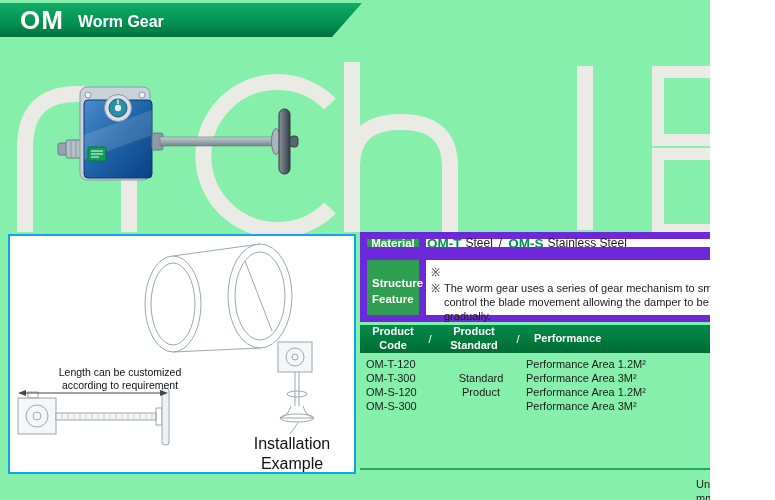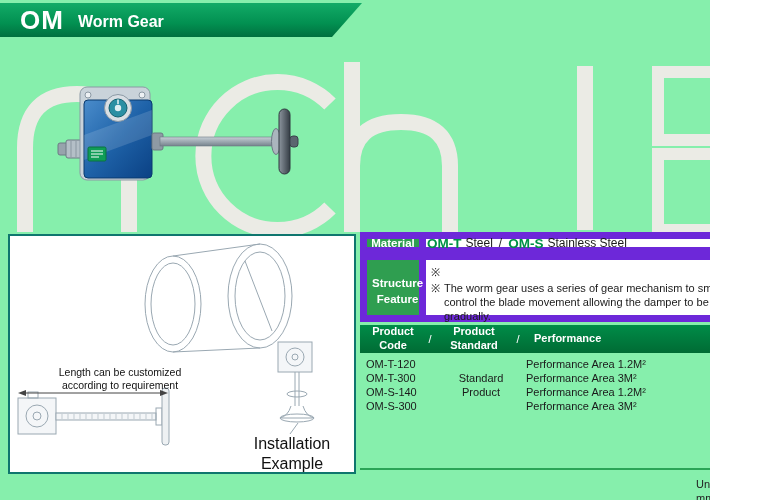--- a/index.html
+++ b/index.html
@@ -18,21 +18,21 @@
     display:flex; align-items:center; padding-left:20px;
   }
   .banner .brand { color:#fff; font-size:26px; font-weight:bold; letter-spacing:1px; }
   .banner .title { color:#fff; font-size:16px; font-weight:bold; margin-left:14px; margin-top:4px; }
 
   .device { position:absolute; left:40px; top:75px; z-index:1; }
 
   
   .left-panel {
     position:absolute; left:8px; top:234px; width:348px; height:240px;
-    border:2px solid #0f766e; background:#fff; z-index:1;
+    border:2px solid #0ea5e9; background:#fff; z-index:1;
   }
   .panel-svg { position:absolute; left:0; top:0; }
   .length-note {
     position:absolute; left:28px; top:130px; width:164px; text-align:center;
     font-size:10.5px; line-height:1.22; white-space:pre-line; color:#111;
   }
   .install-note {
     position:absolute; left:234px; top:198px; width:96px; text-align:center;
     font-size:16px; line-height:1.25; white-space:pre-line; color:#111;
   }
@@ -43,21 +43,21 @@
   .cell { border:7px solid #6d28d9; background:#fff; }
   .label-cell { width:66px; background:#2f9e50; color:#fff; font-weight:bold; font-size:11.5px; display:flex; }
   .value-cell { flex:1; border-left:none; }
   .mat-row { height:22px; }
   .mat-row .label-cell { align-items:center; justify-content:center; }
   .mat-value { display:flex; align-items:center; padding-left:1px; }
   .mat-value .code { color:#009245; font-weight:bold; font-size:13.5px; }
   .mat-value .type { margin-left:4px; font-size:12px; }
   .mat-value .sep  { margin:0 6px; font-size:12px; color:#222; }
   .struct-row { height:69px; margin-top:-1px; }
-  .struct-row .label-cell { white-space:pre-line; padding:16px 0 0 5px; line-height:1.35;text-align:center; }
+  .struct-row .label-cell { white-space:pre-line; padding:16px 0 0 5px; line-height:1.35; }
   .feature-cell { padding:5px 4px 0 5px; line-height:1.28; }
   .feature-line { display:flex; margin-bottom:2px; }
   .feature-line .bullet { width:13px; flex-shrink:0; }
   .header-bar {
     margin-top:3px; height:28px; color:#fff; font-weight:bold;
     background: linear-gradient(180deg,#008c48,#006b34); display:flex; align-items:center;
   }
   .hcol { white-space:pre-line; text-align:center; line-height:1.25; }
   .hc1 { width:66px; } .hc2 { width:80px; }
   .hsep { width:8px; text-align:center; font-weight:normal; }
@@ -222,21 +222,21 @@
       <div class="hsep">/</div>
       <div class="hcol hc2">Product
 Standard</div>
       <div class="hsep">/</div>
       <div class="hcol hc3">Performance</div>
     </div>
     <div class="data-area">
       <div class="codes">
         <div>OM-T-120</div>
         <div>OM-T-300</div>
-        <div>OM-S-140</div>
+        <div>OM-S-120</div>
         <div>OM-S-300</div>
       </div>
       <div class="standard-col">Standard
 Product</div>
       <div class="perfs">
         <div>Performance Area 1.2M²</div>
         <div>Performance Area 3M²</div>
         <div>Performance Area 1.2M²</div>
         <div>Performance Area 3M²</div>
       </div>

